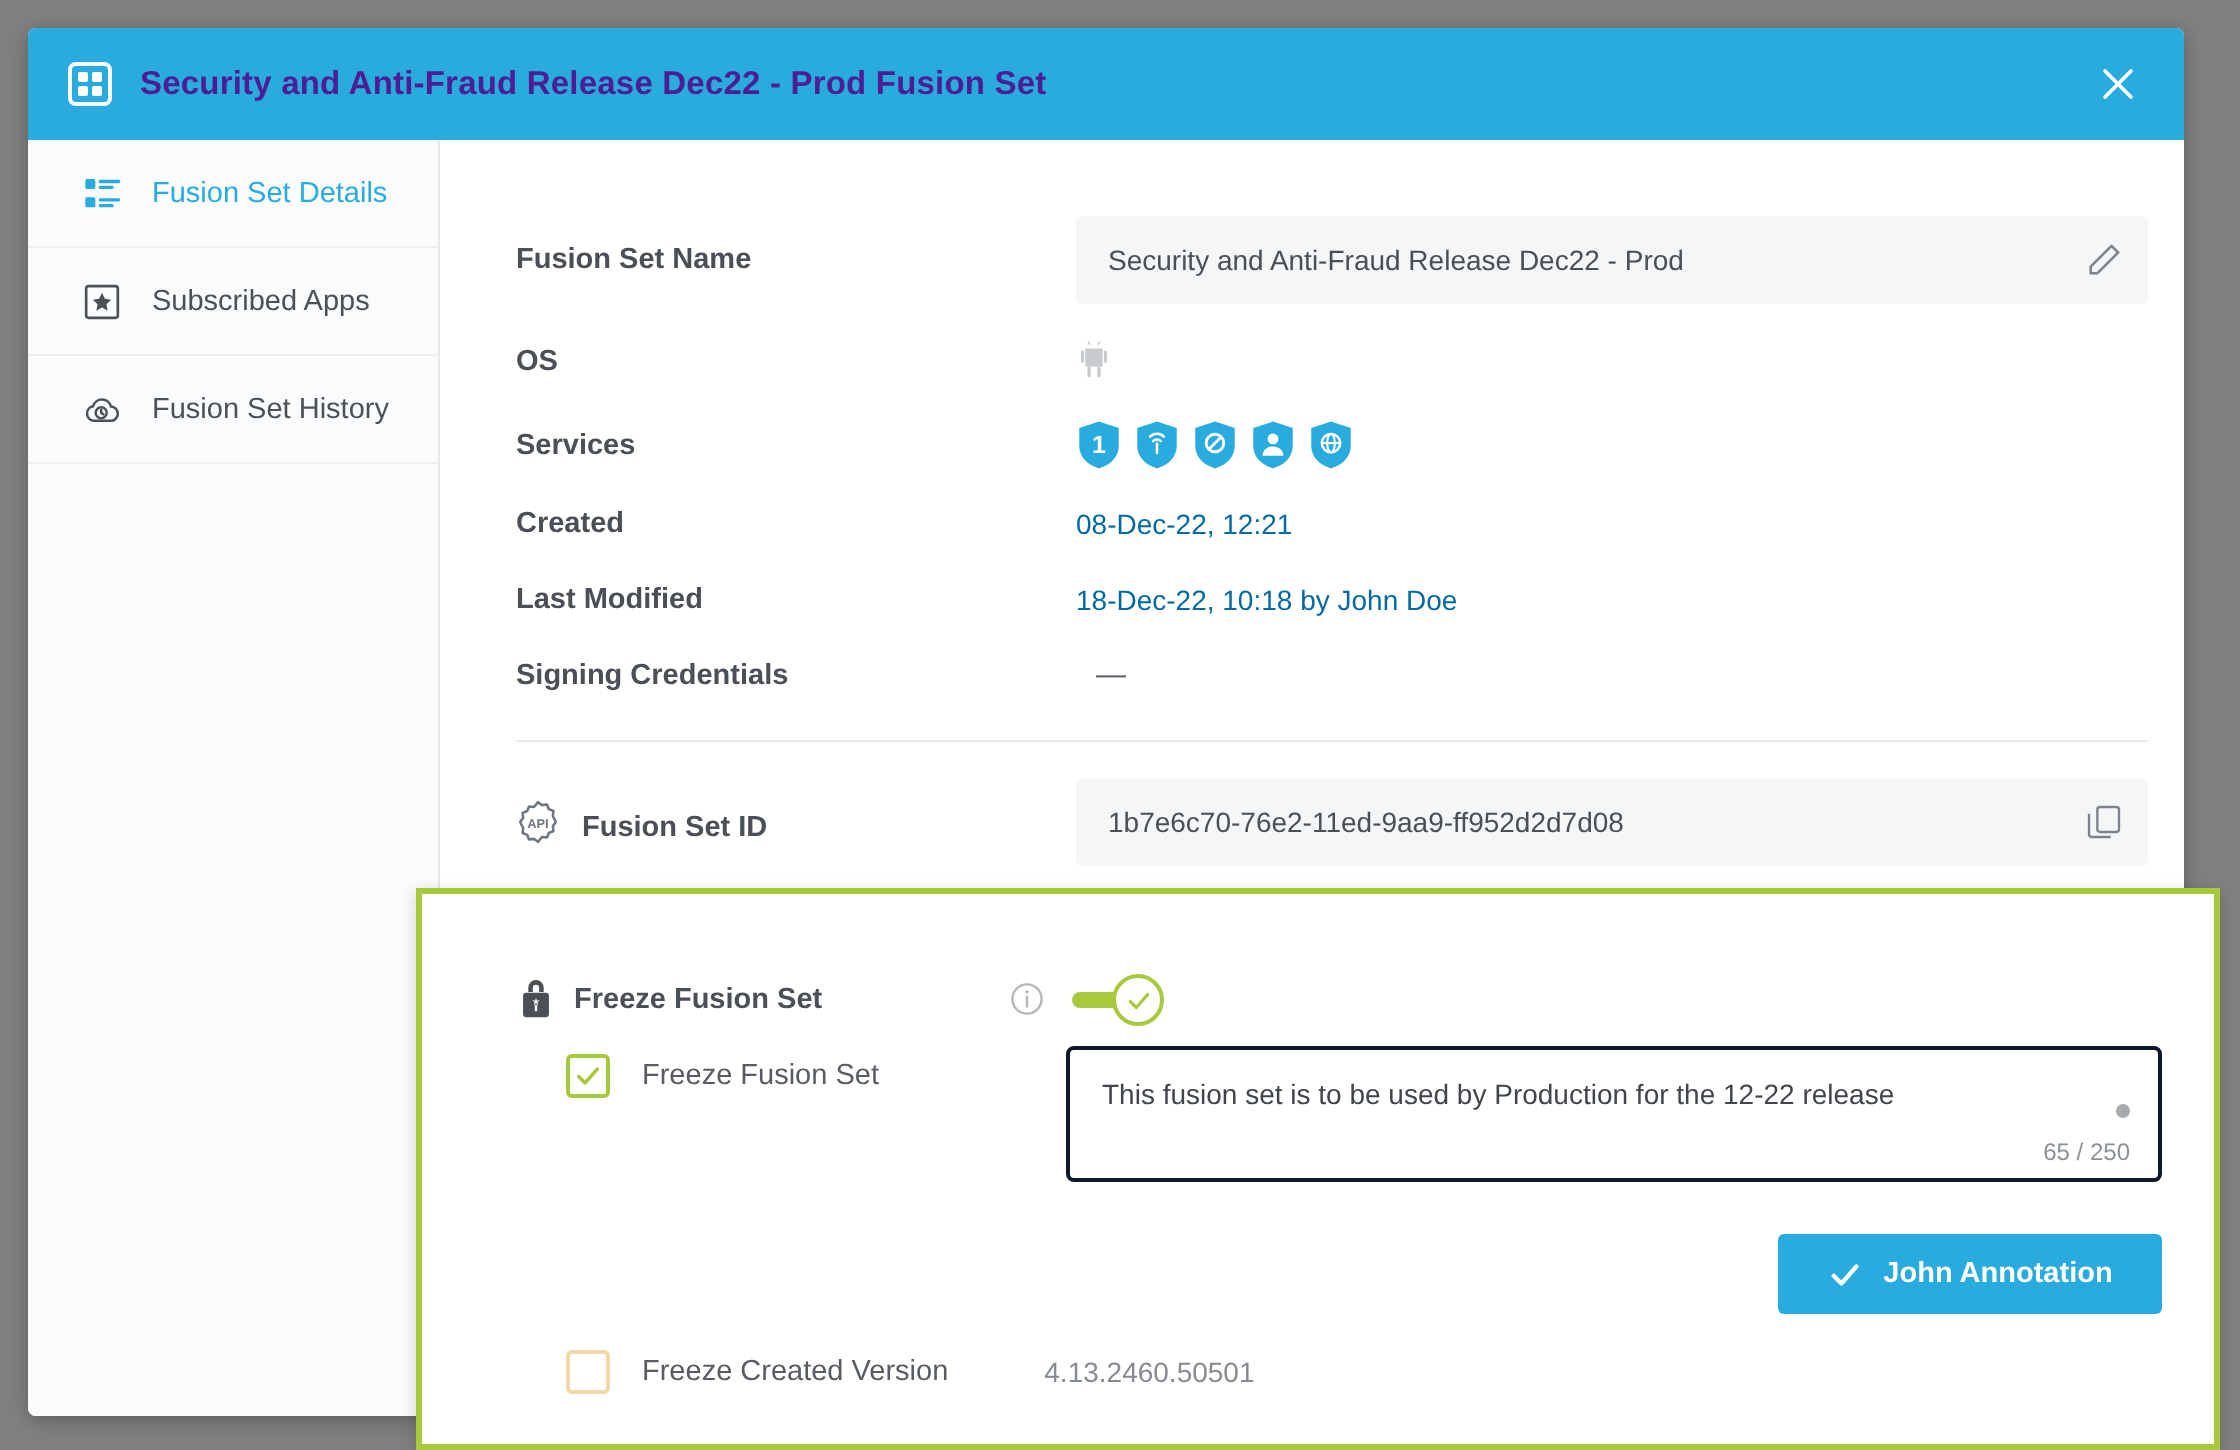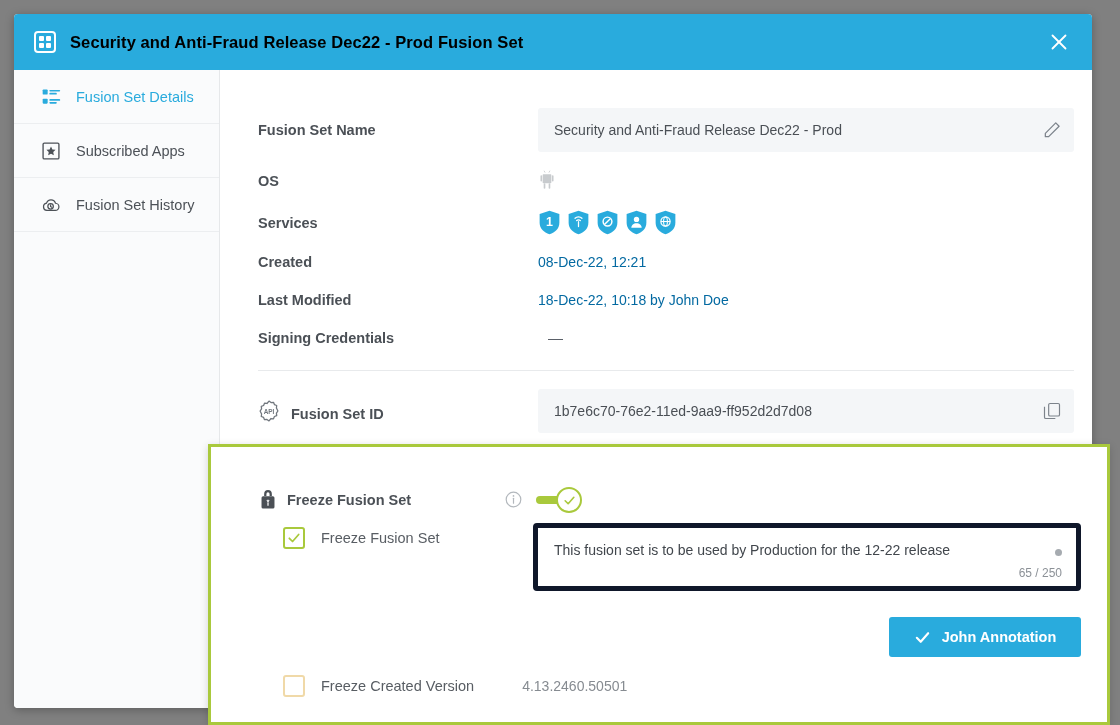--- a/index.html
+++ b/index.html
@@ -30,21 +30,21 @@
   }
   .header-icon {
     margin-left: 20px; width: 22px; height: 22px;
     border: 2px solid #ffffff; border-radius: 4px;
     display: grid; grid-template-columns: 1fr 1fr; grid-template-rows: 1fr 1fr;
     gap: 2px; padding: 3px;
   }
   .header-icon i { display: block; background: #ffffff; border-radius: 1px; }
   .header-title {
     margin-left: 14px;
-    color: #000000; font-size: 16.5px; font-weight: bold;
+    color: #4c1d95; font-size: 16.5px; font-weight: bold;
     letter-spacing: .1px;
   }
   .header-close {
     position: absolute; right: 20px; top: 50%;
     transform: translateY(-50%);
     width: 26px; height: 26px; cursor: pointer;
     color: #ffffff;
   }
   .header-close svg { display:block; width: 26px; height: 26px; }
 
@@ -178,21 +178,21 @@
     display: flex; align-items: center; justify-content: center;
     cursor: pointer; flex: none;
   }
   .cbox svg { width: 14px; height: 14px; color: #a9c93c; display:block; }
   .cbox.empty { border: 2px solid #f0d9a8; }
   .cb-label { margin-left: 16px; font-size: 14.5px; color: #585d63; }
 
   .annot-box {
     position: absolute; left: 322px; top: 76px;
     width: 548px; height: 68px;
-    border: 5px solid #0f172a; border-radius: 4px;
+    border: 2px solid #0f172a; border-radius: 4px;
     background: #ffffff; padding: 14px 16px 0 16px;
     font-size: 14px; color: #41464c;
   }
   .annot-dot {
     position: absolute; right: 14px; bottom: 30px;
     width: 7px; height: 7px; border-radius: 50%; background: #a6abb0;
   }
   .annot-count {
     position: absolute; right: 14px; bottom: 6px;
     font-size: 12px; color: #8c9197;

